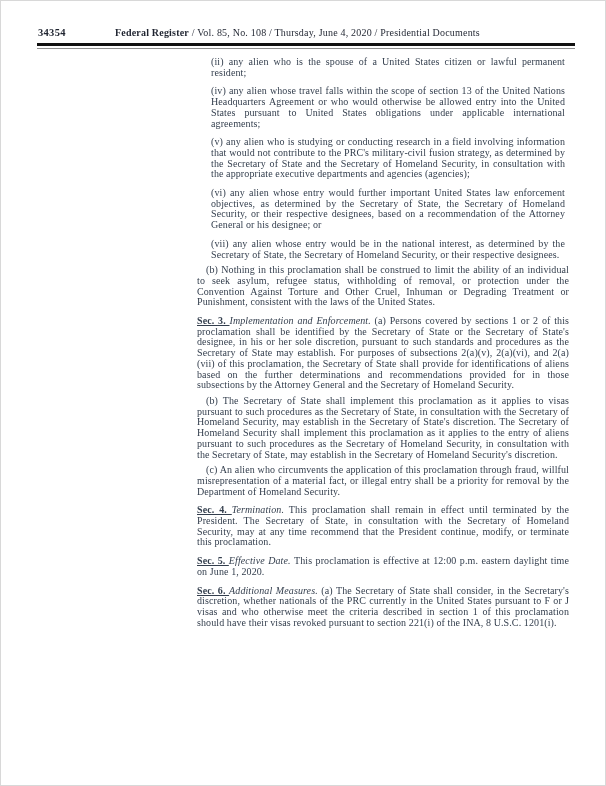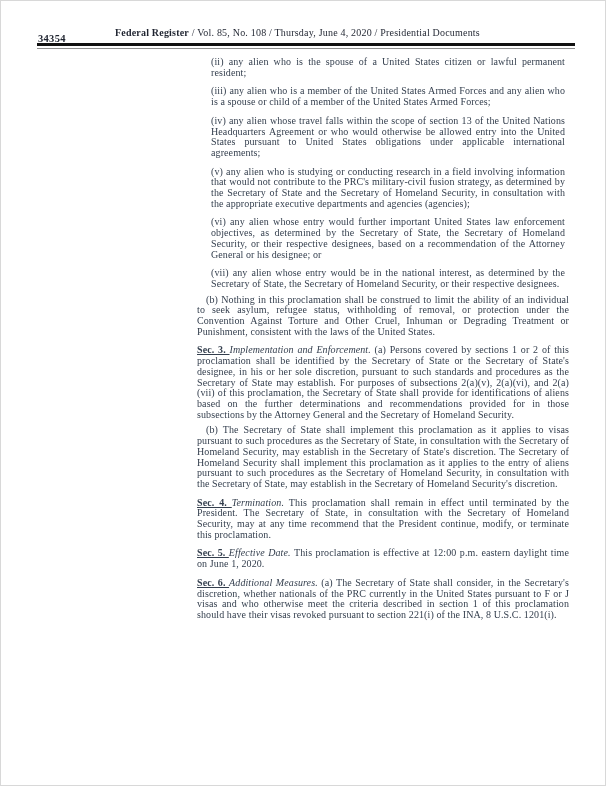--- a/index.html
+++ b/index.html
@@ -11,21 +11,21 @@
   html,body{margin:0;padding:0;background:#f2f2f2;}
   .page{
     position:relative;
     width:604px;height:784px;
     background:#ffffff;
     border:1px solid #d8d8d8;
     overflow:hidden;
     font-family:"Liberation Serif", serif;
   }
   .page-number{
-    position:absolute;left:37px;top:32px;
+    position:absolute;left:37px;top:26px;
     font-size:10.5px;font-weight:bold;
     color:var(--header-text);
     letter-spacing:0.3px;
   }
   .header-title{
     position:absolute;left:114px;top:26px;
     font-size:10px;color:var(--header-text);
     letter-spacing:0.2px;white-space:nowrap;
   }
   .header-title .journal{font-weight:bold;text-align:right;}
@@ -58,26 +58,26 @@
     <span class="journal">Federal Register</span><span> / Vol. 85, No. 108 / Thursday, June 4, 2020 / Presidential Documents</span>
   </div>
 
   <div class="rule">
     <div class="black"></div>
     <div class="gray"></div>
   </div>
 
   <main class="body">
       <p class="romanette">(ii) any alien who is the spouse of a United States citizen or lawful permanent resident;</p>
-      <p class="romanette">(iii) any alien who is a member of the United States Armed Forces and any alien who is a spouse or child of a member of the United States Armed Forces;</p>
       <p class="romanette">(iv) any alien whose travel falls within the scope of section 13 of the United Nations Headquarters Agreement or who would otherwise be allowed entry into the United States pursuant to United States obligations under applicable international agreements;</p>
       <p class="romanette">(v) any alien who is studying or conducting research in a field involving information that would not contribute to the PRC's military-civil fusion strategy, as determined by the Secretary of State and the Secretary of Homeland Security, in consultation with the appropriate executive departments and agencies (agencies);</p>
       <p class="romanette">(vi) any alien whose entry would further important United States law enforcement objectives, as determined by the Secretary of State, the Secretary of Homeland Security, or their respective designees, based on a recommendation of the Attorney General or his designee; or</p>
       <p class="romanette">(vii) any alien whose entry would be in the national interest, as determined by the Secretary of State, the Secretary of Homeland Security, or their respective designees.</p>
       <p class="sub">(b) Nothing in this proclamation shall be construed to limit the ability of an individual to seek asylum, refugee status, withholding of removal, or protection under the Convention Against Torture and Other Cruel, Inhuman or Degrading Treatment or Punishment, consistent with the laws of the United States.</p>
       <p class="section"><span class="sec-label">Sec. 3. </span><span class="sec-title">Implementation and Enforcement. </span>(a) Persons covered by sections 1 or 2 of this proclamation shall be identified by the Secretary of State or the Secretary of State's designee, in his or her sole discretion, pursuant to such standards and procedures as the Secretary of State may establish. For purposes of subsections 2(a)(v), 2(a)(vi), and 2(a)(vii) of this proclamation, the Secretary of State shall provide for identifications of aliens based on the further determinations and recommendations provided for in those subsections by the Attorney General and the Secretary of Homeland Security.</p>
       <p class="sub">(b) The Secretary of State shall implement this proclamation as it applies to visas pursuant to such procedures as the Secretary of State, in consultation with the Secretary of Homeland Security, may establish in the Secretary of State's discretion. The Secretary of Homeland Security shall implement this proclamation as it applies to the entry of aliens pursuant to such procedures as the Secretary of Homeland Security, in consultation with the Secretary of State, may establish in the Secretary of Homeland Security's discretion.</p>
+      <p class="sub">(c) An alien who circumvents the application of this proclamation through fraud, willful misrepresentation of a material fact, or illegal entry shall be a priority for removal by the Department of Homeland Security.</p>
       <p class="section"><span class="sec-label">Sec. 4. </span><span class="sec-title">Termination. </span>This proclamation shall remain in effect until terminated by the President. The Secretary of State, in consultation with the Secretary of Homeland Security, may at any time recommend that the President continue, modify, or terminate this proclamation.</p>
       <p class="section"><span class="sec-label">Sec. 5. </span><span class="sec-title">Effective Date. </span>This proclamation is effective at 12:00 p.m. eastern daylight time on June 1, 2020.</p>
       <p class="section"><span class="sec-label">Sec. 6. </span><span class="sec-title">Additional Measures. </span>(a) The Secretary of State shall consider, in the Secretary's discretion, whether nationals of the PRC currently in the United States pursuant to F or J visas and who otherwise meet the criteria described in section 1 of this proclamation should have their visas revoked pursuant to section 221(i) of the INA, 8 U.S.C. 1201(i).</p>
     </main>
 
 </div>
 
 </body></html>

